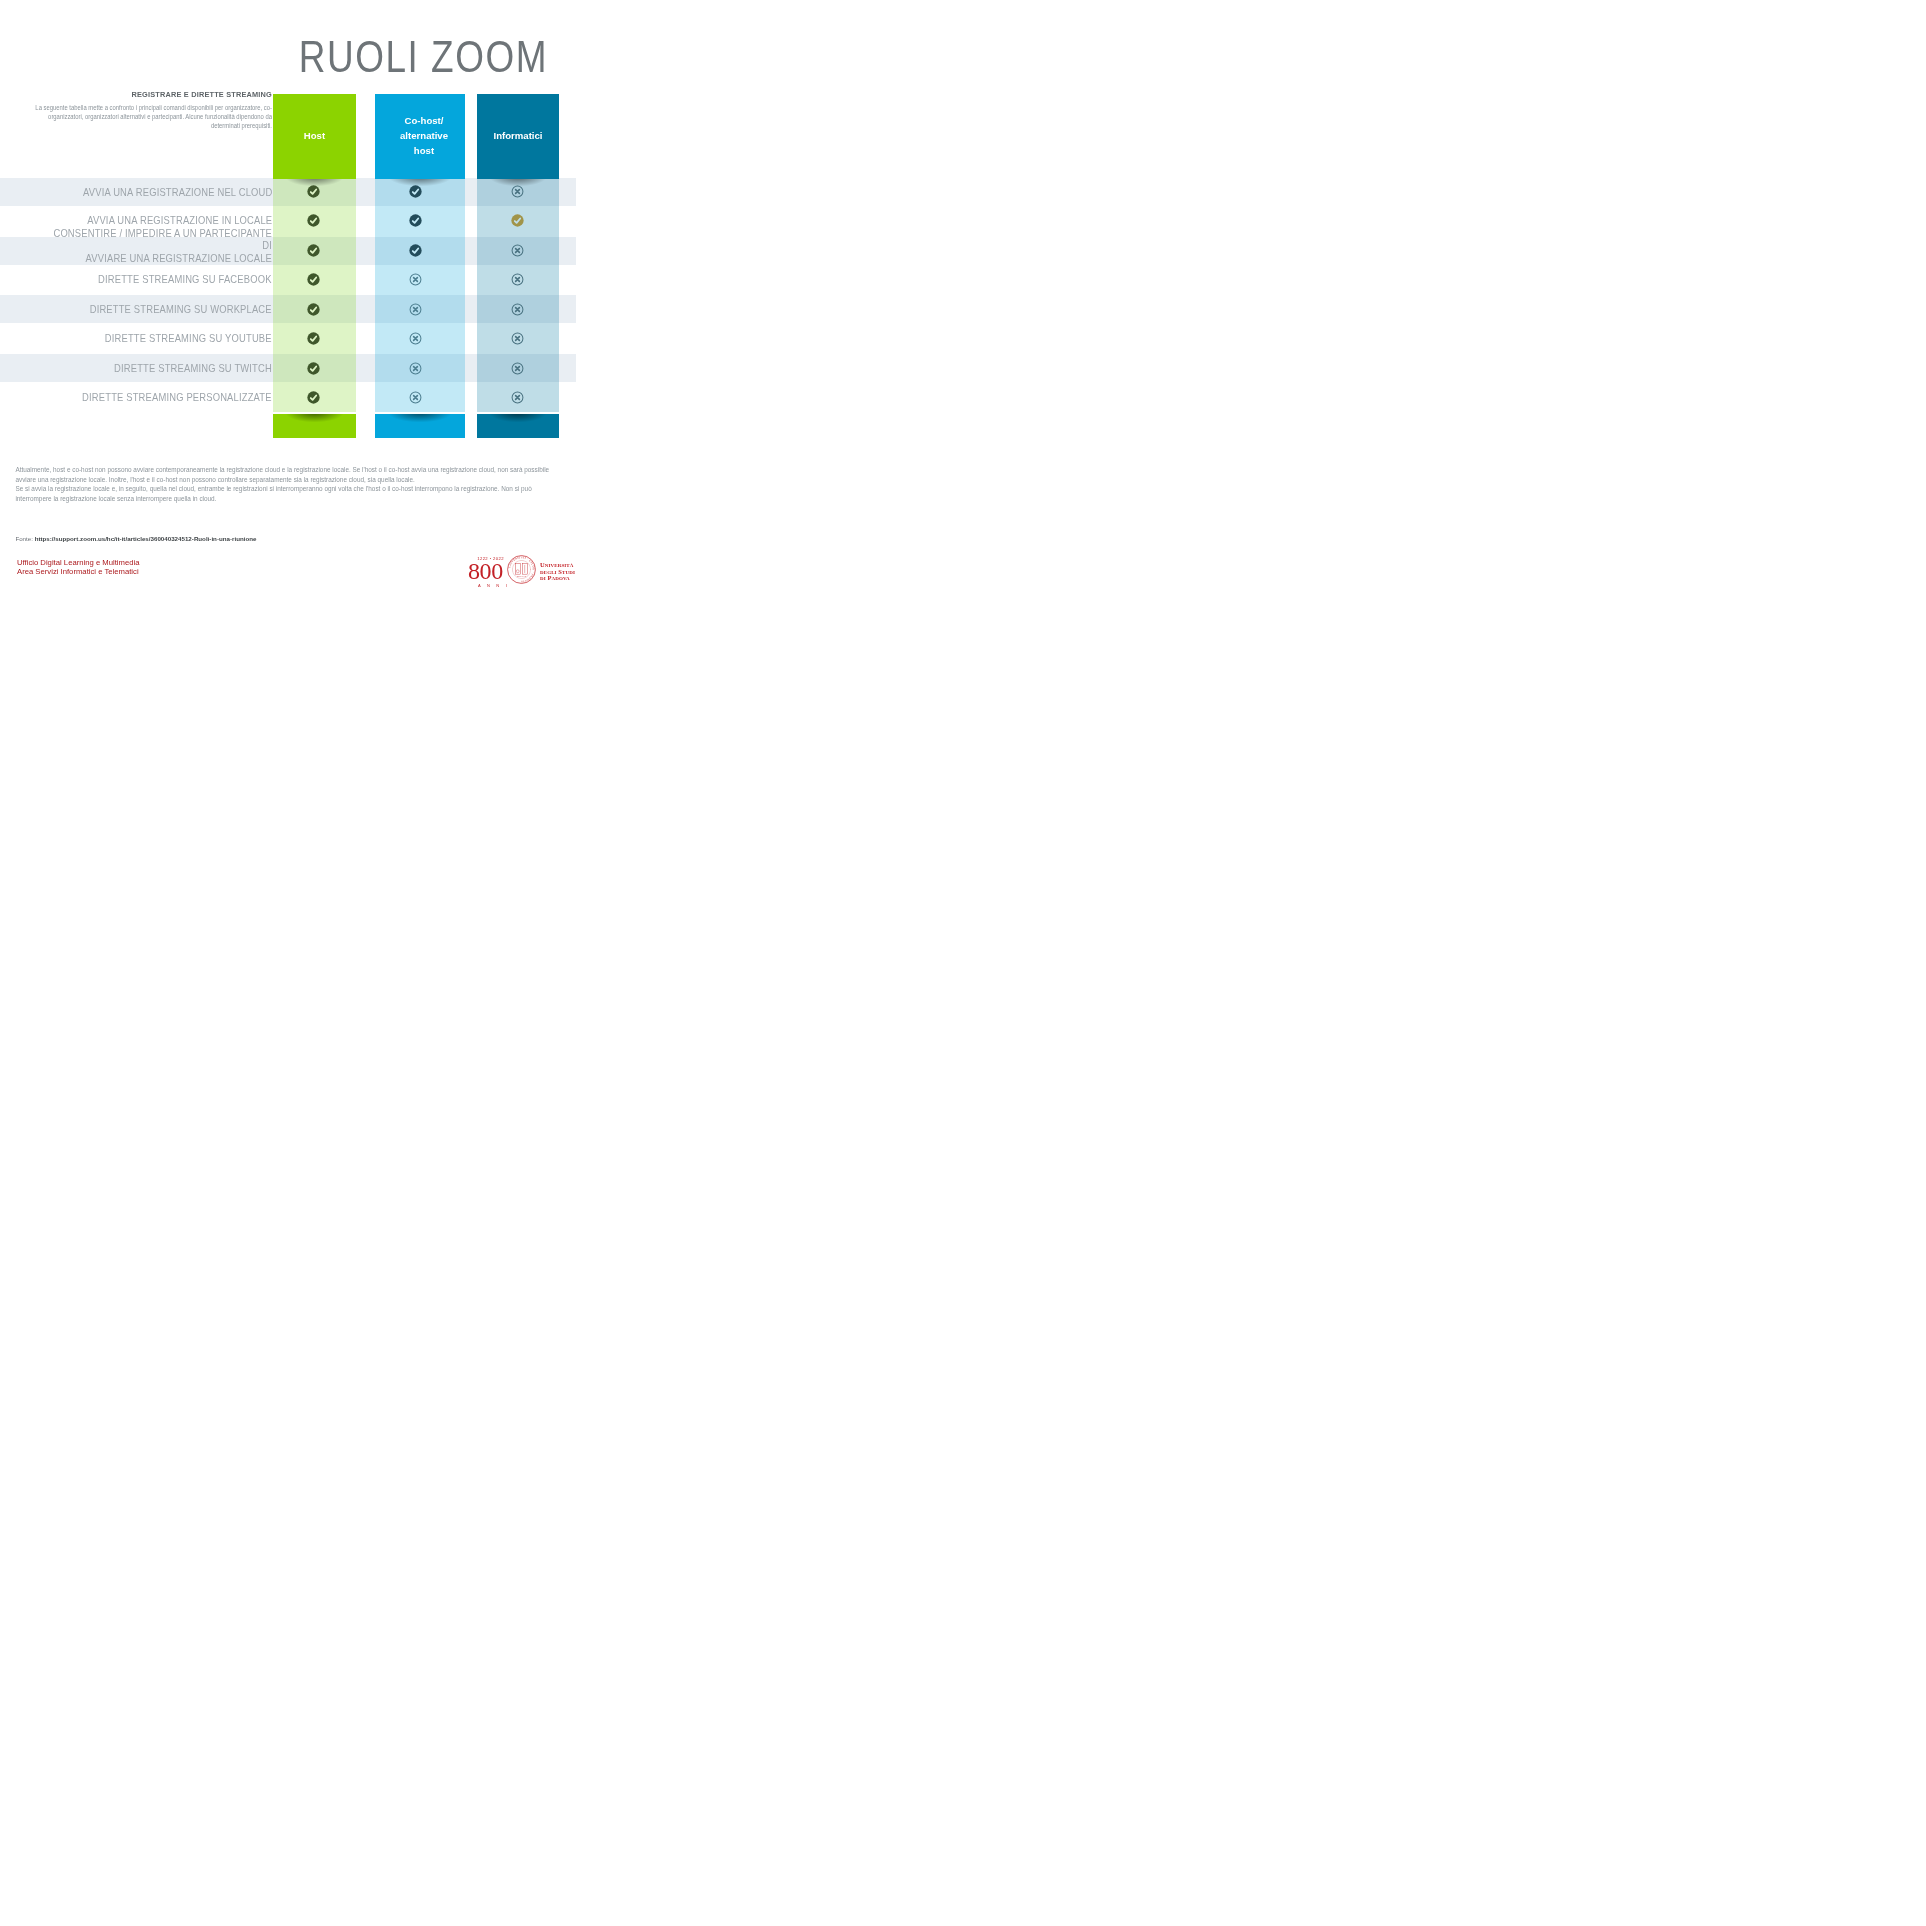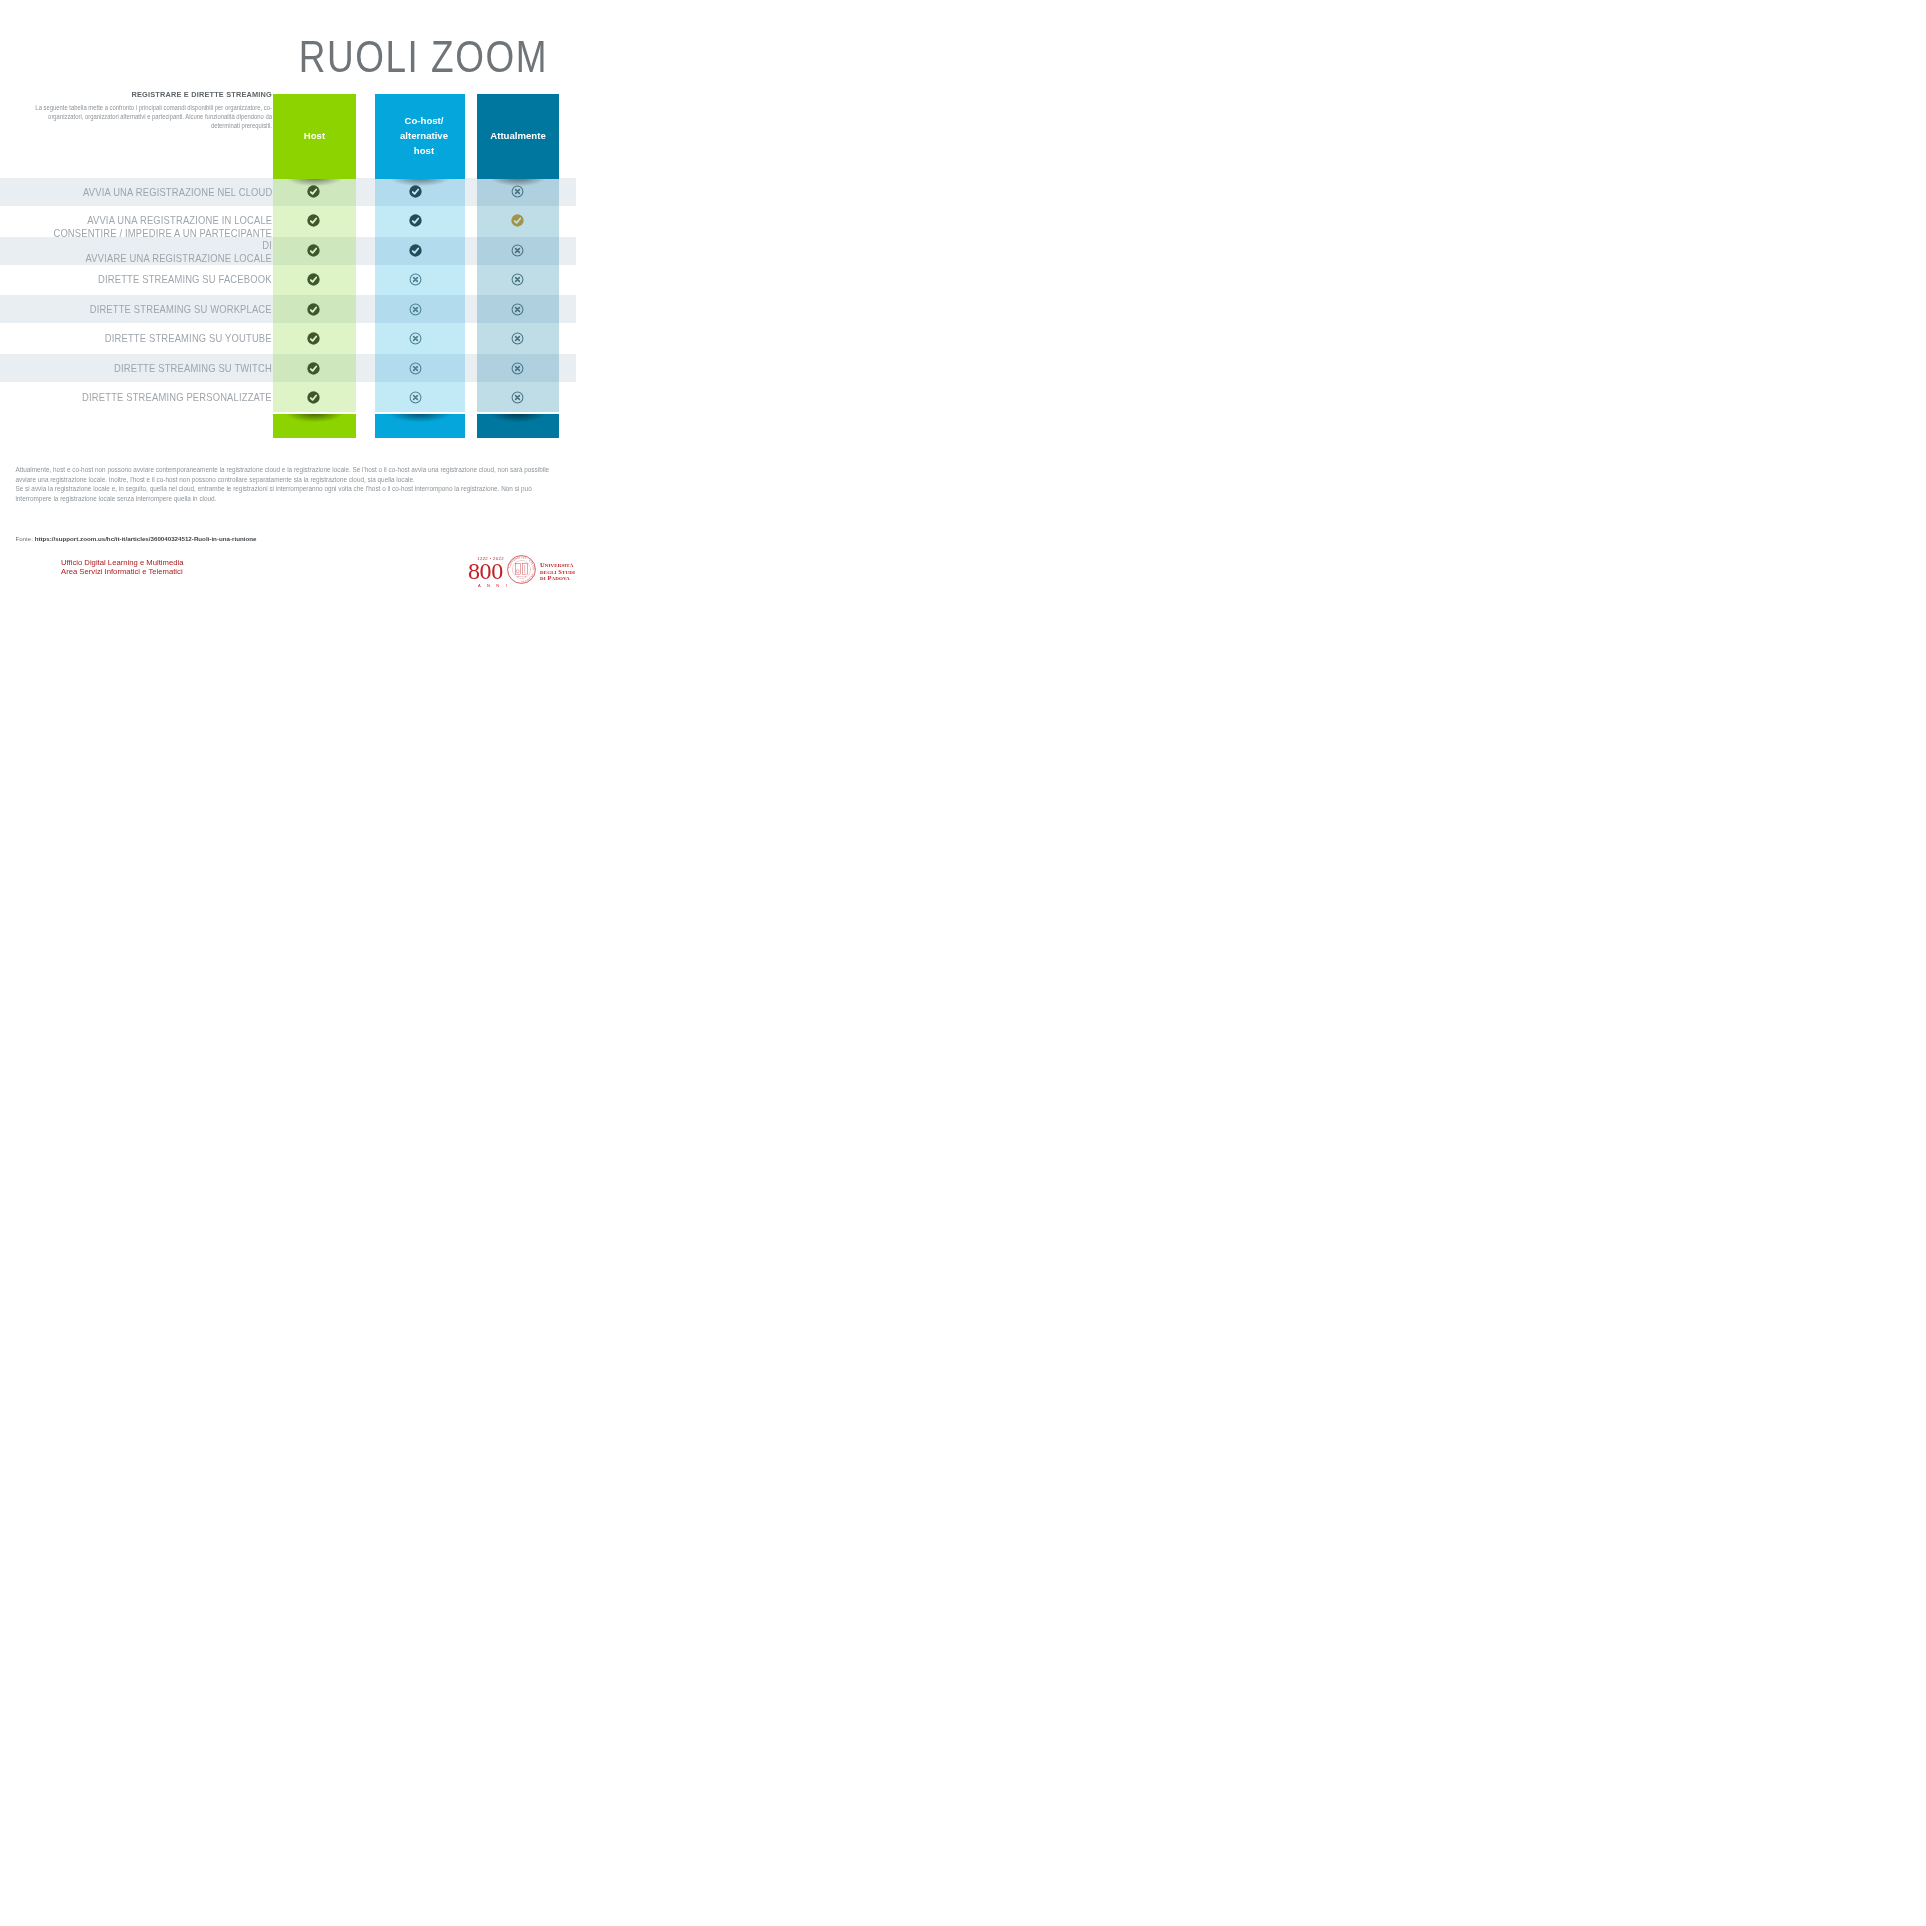--- a/index.html
+++ b/index.html
@@ -78,21 +78,21 @@
   }
   .source{
     position:absolute; left:15.4px; top:535px;
     font-size:6.2px; color:#6B7177;
   }
   .source b{color:#3E4346; font-weight:bold;}
 
   
   .dept{
     position:absolute; left:17px; top:559px;
-    font-size:7.7px; line-height:8.9px; color:#AC1A1E;margin-left:44px;
+    font-size:7.7px; line-height:8.9px; color:#AC1A1E;
   }
   .l800{
     position:absolute; left:468px; top:556px; width:48px;
     color:#C32026; font-family:"Liberation Serif", serif;
   }
   .l800-top{font-size:4.2px; letter-spacing:0.4px; padding-left:9.2px; font-family:"Liberation Sans",sans-serif;}
   .l800-num{font-size:24px; line-height:0.9; letter-spacing:-0.4px;}
   .l800-anni{font-size:4px; letter-spacing:2.7px; padding-left:10px; margin-top:0.4px; font-family:"Liberation Sans",sans-serif;}
   .seal{position:absolute; left:507px; top:555px;}
   .uni{
@@ -248,21 +248,21 @@
 
   <div class="col-header h1 c1">
     <span>Host</span>
   </div>
   <div class="col-header h2 c2">
     <span>Co-host/
 alternative
 host</span>
   </div>
   <div class="col-header h3 c3">
-    <span>Attualmente</span>
+    <span>Informatici</span>
   </div>
 
   <div class="col-cap h1 c1"></div>
   <div class="col-cap h2 c2"></div>
   <div class="col-cap h3 c3"></div>
 
   <div class="notes">Attualmente, host e co-host non possono avviare contemporaneamente la registrazione cloud e la registrazione locale. Se l'host o il co-host avvia una registrazione cloud, non sarà possibile avviare una registrazione locale. Inoltre, l'host e il co-host non possono controllare separatamente sia la registrazione cloud, sia quella locale.
 Se si avvia la registrazione locale e, in seguito, quella nel cloud, entrambe le registrazioni si interromperanno ogni volta che l'host o il co-host interrompono la registrazione. Non si può interrompere la registrazione locale senza interrompere quella in cloud.</div>
 
   <div class="source">

